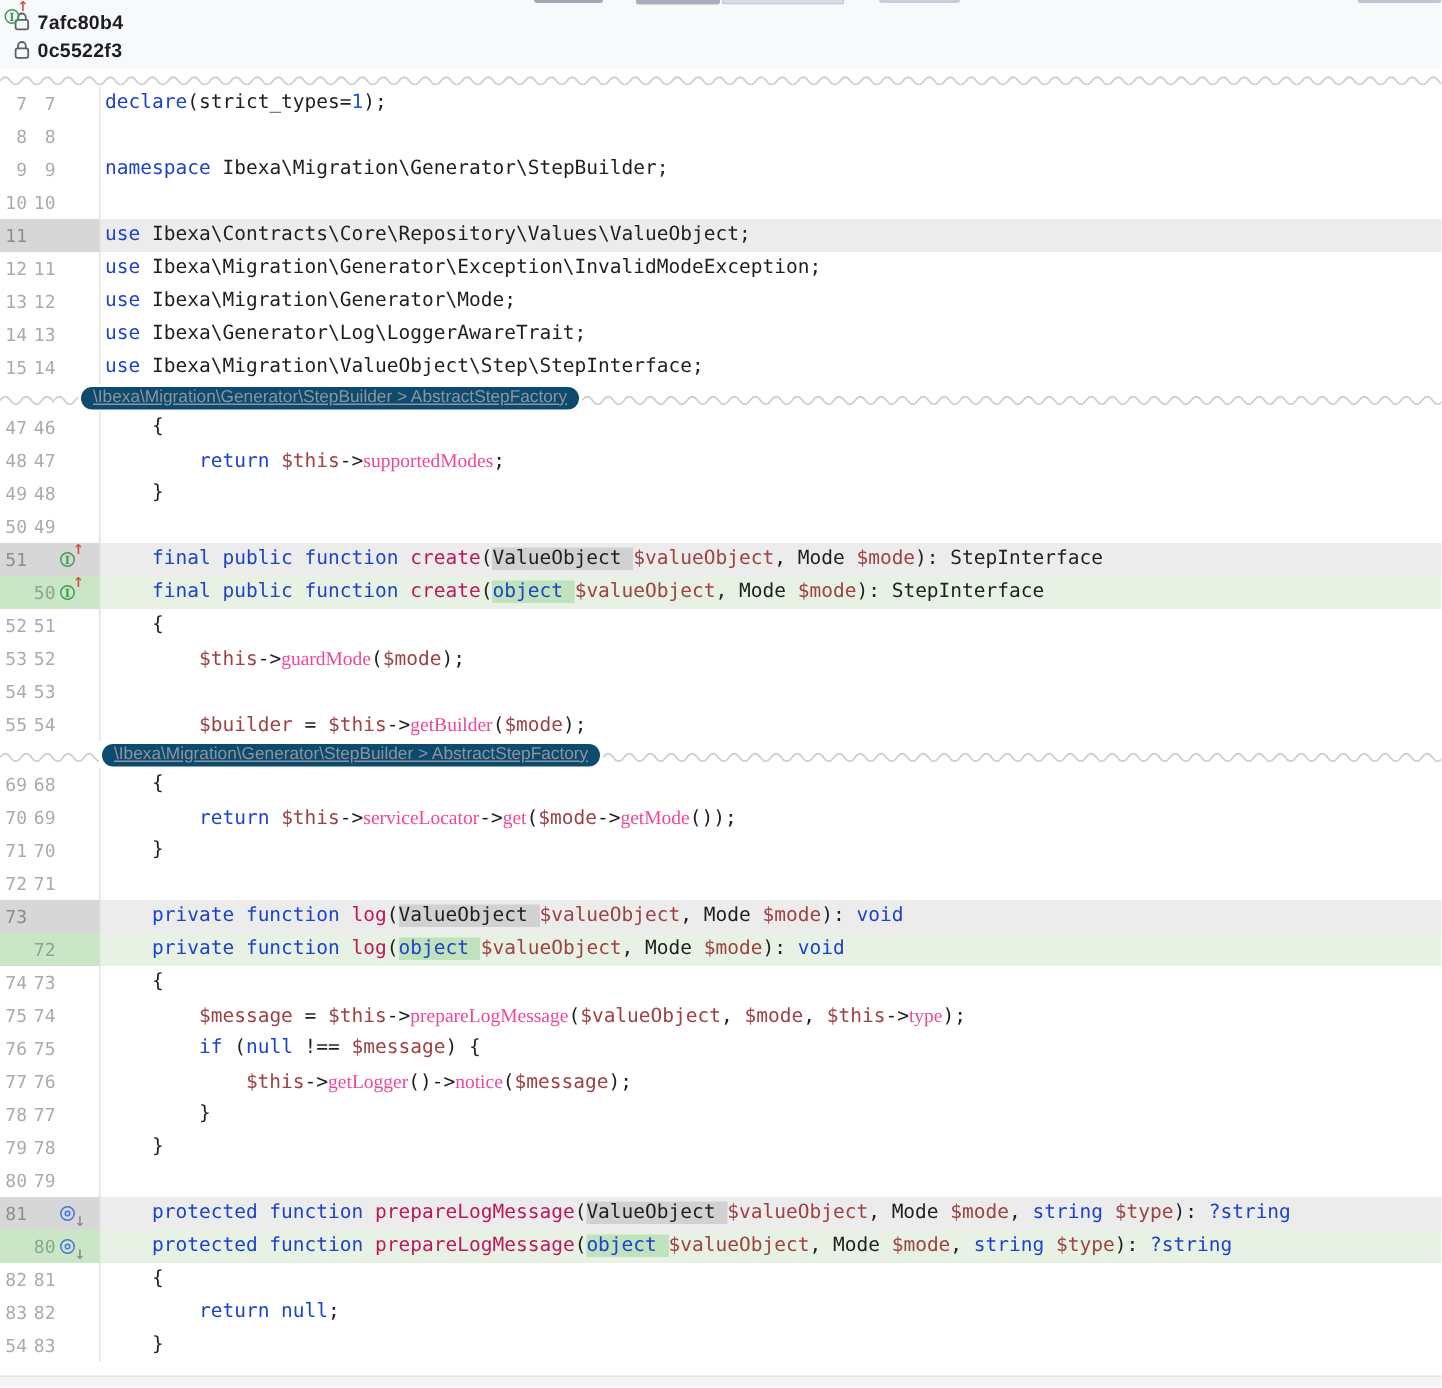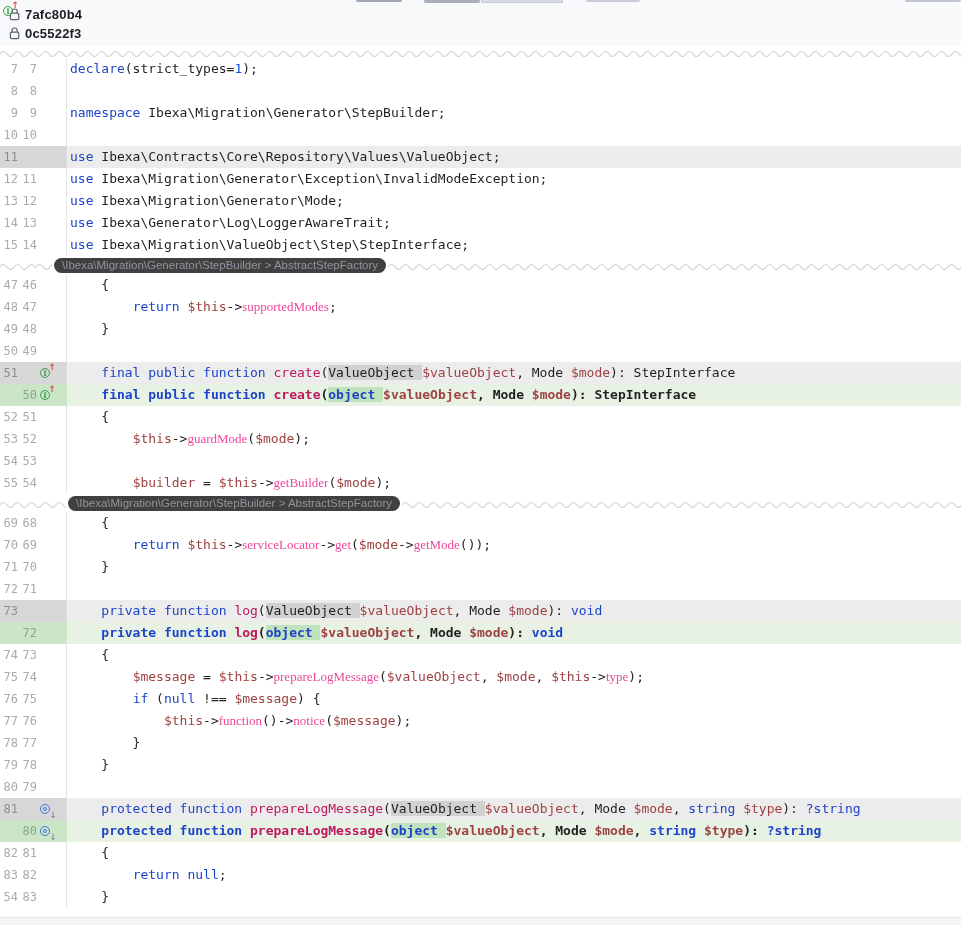--- a/index.html
+++ b/index.html
@@ -33,40 +33,40 @@
   .code { flex:1; white-space:pre; border-left:1px solid #e4e4e6; padding-left:3px; color:#1f1f1f; overflow:hidden; }
 
   .line.removed { background:#ececec; }
   .line.removed .gutter { background:#d7d7d7; }
   .line.removed .code { border-left-color:#dcdcdc; }
   .line.removed .num { color:#8d8d8d; }
   .line.removed .hl { background:#d1d1d1; }
 
   .line.added { background:#e7f2e4; }
   .line.added .gutter { background:#cae6c7; }
-  .line.added .code { border-left-color:#d2e8cf;font-weight:bold; }
+  .line.added .code { border-left-color:#d2e8cf; }
   .line.added .num { color:#8aa78a; }
   .line.added .hl { background:#c0e2bc; }
 
   
   .k { color:#1d44c8; }         
   .d { color:#be185d; }         
   .c { color:#ec4899;font-family:Liberation Serif, serif; }         
   .v { color:#9e4242; }         
   .p { color:#1f1f1f; }         
   .n { color:#1750eb; }         
 
   
   .sep { display:flex; align-items:center; height:18px; background:#ffffff; }
   .sep.top { height:12px; }
   .wave { position:relative; height:9px; overflow:hidden; align-self:center; }
   .wave svg { position:absolute; left:0; top:0; }
   .pill {
     flex:none; font-family:"Liberation Sans", sans-serif; font-size:11.5px; color:#90949e;
-    background:#404040; border-radius:9px; padding:1px 8px 2px 8px; white-space:nowrap; margin:0 2px;
+    background:#0c4a6e; border-radius:9px; padding:1px 8px 2px 8px; white-space:nowrap; margin:0 2px;text-decoration:underline;
   }
 
   
   .gi { position:absolute; left:3px; top:4px; width:15px; height:14px; }
   .iring {
     position:absolute; left:0; top:2px; width:10px; height:10px; border-radius:50%;
     display:flex; align-items:center; justify-content:center;
     font:bold 7.5px "DejaVu Serif", serif;
   }
   .gi.impl .iring { border:1.4px solid #3f9e4d; color:#3f9e4d; }
@@ -384,21 +384,21 @@
         <span class="iconslot"></span>
       </div>
       <div class="code"><span class="p">        </span><span class="k">if</span><span class="p"> (</span><span class="k">null</span><span class="p"> !== </span><span class="v">$message</span><span class="p">) {</span></div>
     </div>
     <div class="line ctx">
       <div class="gutter">
         <span class="num old">77</span>
         <span class="num new">76</span>
         <span class="iconslot"></span>
       </div>
-      <div class="code"><span class="p">            </span><span class="v">$this</span><span class="p">-&gt;</span><span class="c">function</span><span class="p">()-&gt;</span><span class="c">notice</span><span class="p">(</span><span class="v">$message</span><span class="p">);</span></div>
+      <div class="code"><span class="p">            </span><span class="v">$this</span><span class="p">-&gt;</span><span class="c">getLogger</span><span class="p">()-&gt;</span><span class="c">notice</span><span class="p">(</span><span class="v">$message</span><span class="p">);</span></div>
     </div>
     <div class="line ctx">
       <div class="gutter">
         <span class="num old">78</span>
         <span class="num new">77</span>
         <span class="iconslot"></span>
       </div>
       <div class="code"><span class="p">        }</span></div>
     </div>
     <div class="line ctx">

